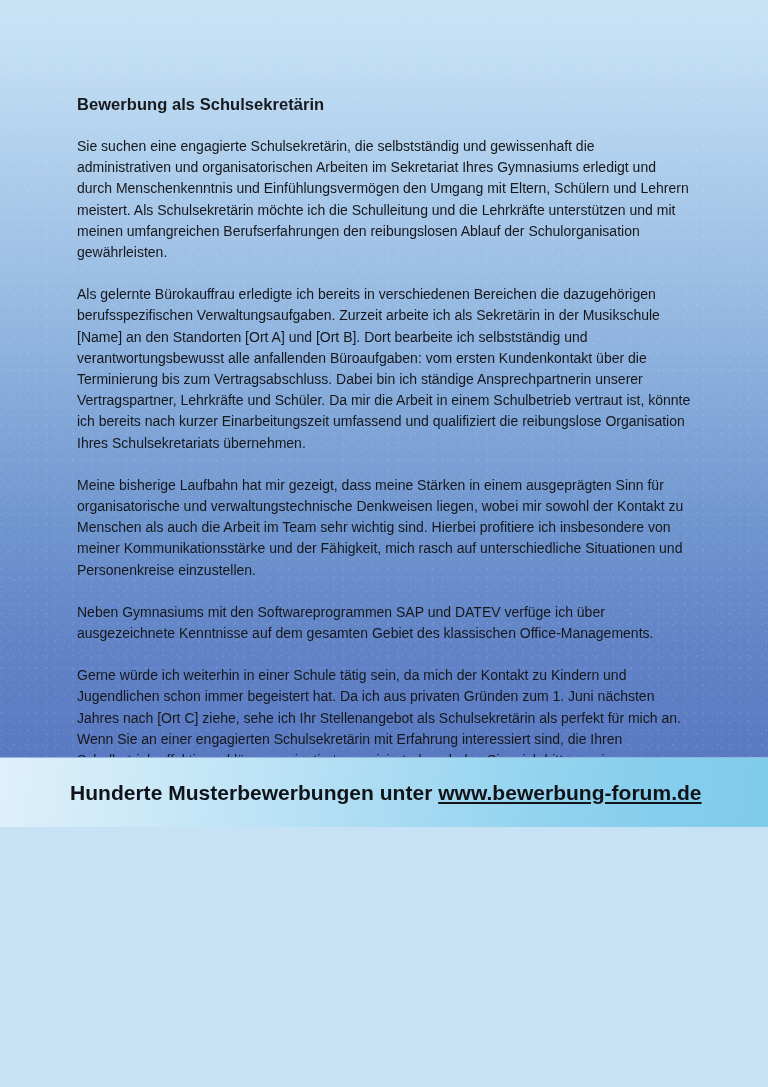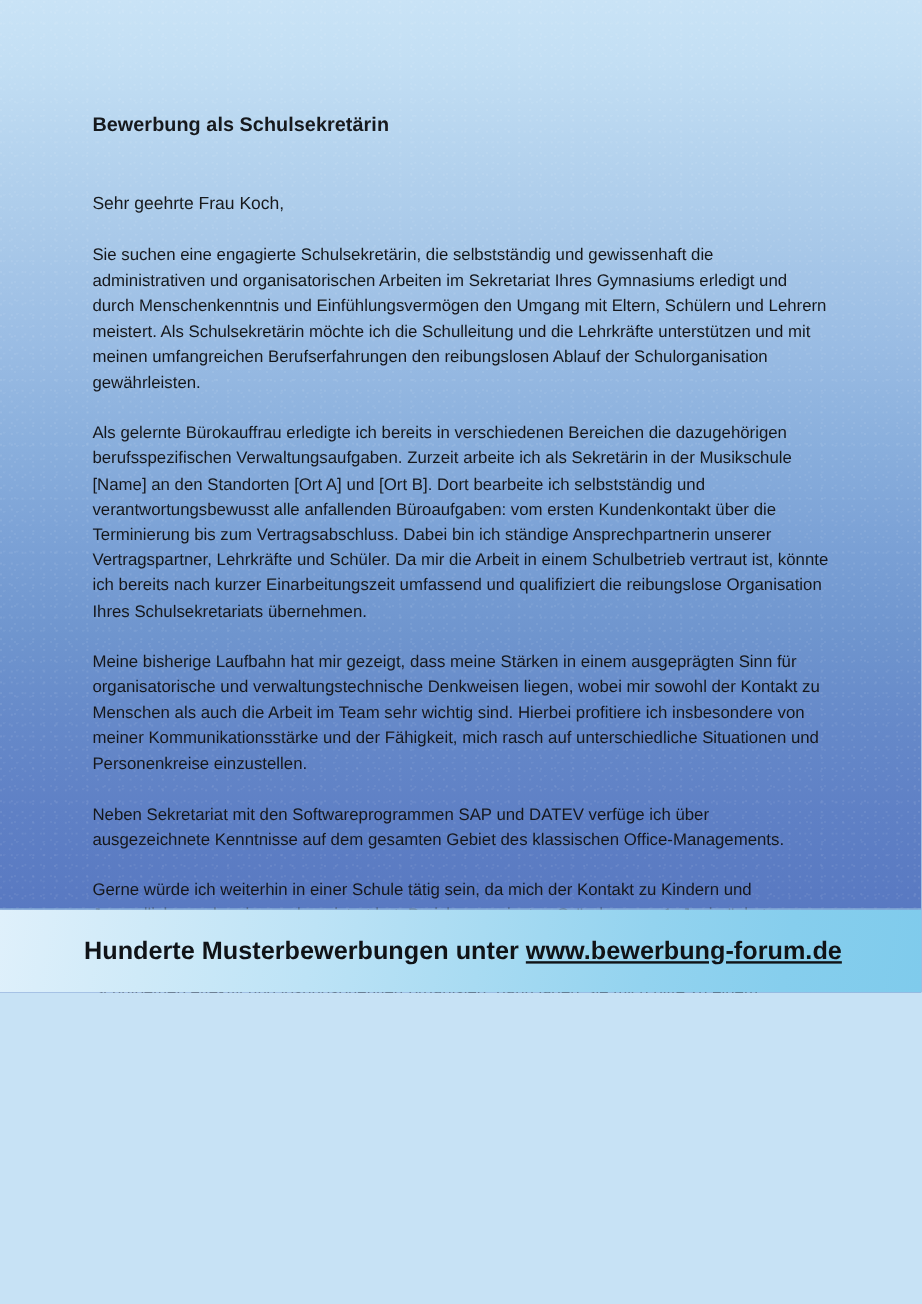--- a/index.html
+++ b/index.html
@@ -131,29 +131,28 @@
 </head>
 <body>
 
 <div class="page">
   <div class="texture"></div>
 
   <div class="content">
 
     <h1 class="letter-title">Bewerbung als Schulsekretärin</h1>
 
-    <p class="salutation">Sehr geehrte Frau Koch,</p>
 
     <p class="body-paragraph">Sie suchen eine engagierte Schulsekretärin, die selbstständig und gewissenhaft die administrativen und organisatorischen Arbeiten im Sekretariat Ihres Gymnasiums erledigt und durch Menschenkenntnis und Einfühlungsvermögen den Umgang mit Eltern, Schülern und Lehrern meistert. Als Schulsekretärin möchte ich die Schulleitung und die Lehrkräfte unterstützen und mit meinen umfangreichen Berufserfahrungen den reibungslosen Ablauf der Schulorganisation gewährleisten.</p>
 
     <p class="body-paragraph">Als gelernte Bürokauffrau erledigte ich bereits in verschiedenen Bereichen die dazugehörigen berufsspezifischen Verwaltungsaufgaben. Zurzeit arbeite ich als Sekretärin in der Musikschule [Name] an den Standorten [Ort A] und [Ort B]. Dort bearbeite ich selbstständig und verantwortungsbewusst alle anfallenden Büroaufgaben: vom ersten Kundenkontakt über die Terminierung bis zum Vertragsabschluss. Dabei bin ich ständige Ansprechpartnerin unserer Vertragspartner, Lehrkräfte und Schüler. Da mir die Arbeit in einem Schulbetrieb vertraut ist, könnte ich bereits nach kurzer Einarbeitungszeit umfassend und qualifiziert die reibungslose Organisation Ihres Schulsekretariats übernehmen.</p>
 
     <p class="body-paragraph">Meine bisherige Laufbahn hat mir gezeigt, dass meine Stärken in einem ausgeprägten Sinn für organisatorische und verwaltungstechnische Denkweisen liegen, wobei mir sowohl der Kontakt zu Menschen als auch die Arbeit im Team sehr wichtig sind. Hierbei profitiere ich insbesondere von meiner Kommunikationsstärke und der Fähigkeit, mich rasch auf unterschiedliche Situationen und Personenkreise einzustellen.</p>
 
-    <p class="body-paragraph">Neben Sekretariat mit den Softwareprogrammen SAP und DATEV verfüge ich über ausgezeichnete Kenntnisse auf dem gesamten Gebiet des klassischen Office-Managements.</p>
+    <p class="body-paragraph">Neben Gymnasiums mit den Softwareprogrammen SAP und DATEV verfüge ich über ausgezeichnete Kenntnisse auf dem gesamten Gebiet des klassischen Office-Managements.</p>
 
     <p class="body-paragraph">Gerne würde ich weiterhin in einer Schule tätig sein, da mich der Kontakt zu Kindern und Jugendlichen schon immer begeistert hat. Da ich aus privaten Gründen zum 1. Juni nächsten Jahres nach [Ort C] ziehe, sehe ich Ihr Stellenangebot als Schulsekretärin als perfekt für mich an. Wenn Sie an einer engagierten Schulsekretärin mit Erfahrung interessiert sind, die Ihren Schulbetrieb effektiv und lösungsorientiert organisiert, dann laden Sie mich bitte zu einem Bewerbungsgespräch ein.</p>
 
     <p class="closing">Mit freundlichen Grüßen</p>
   </div>
 
   <div class="footer-band">
     <p class="footer-text">
       <span>Hunderte Musterbewerbungen unter </span><a class="footer-url" href="#">www.bewerbung-forum.de</a>
     </p>

